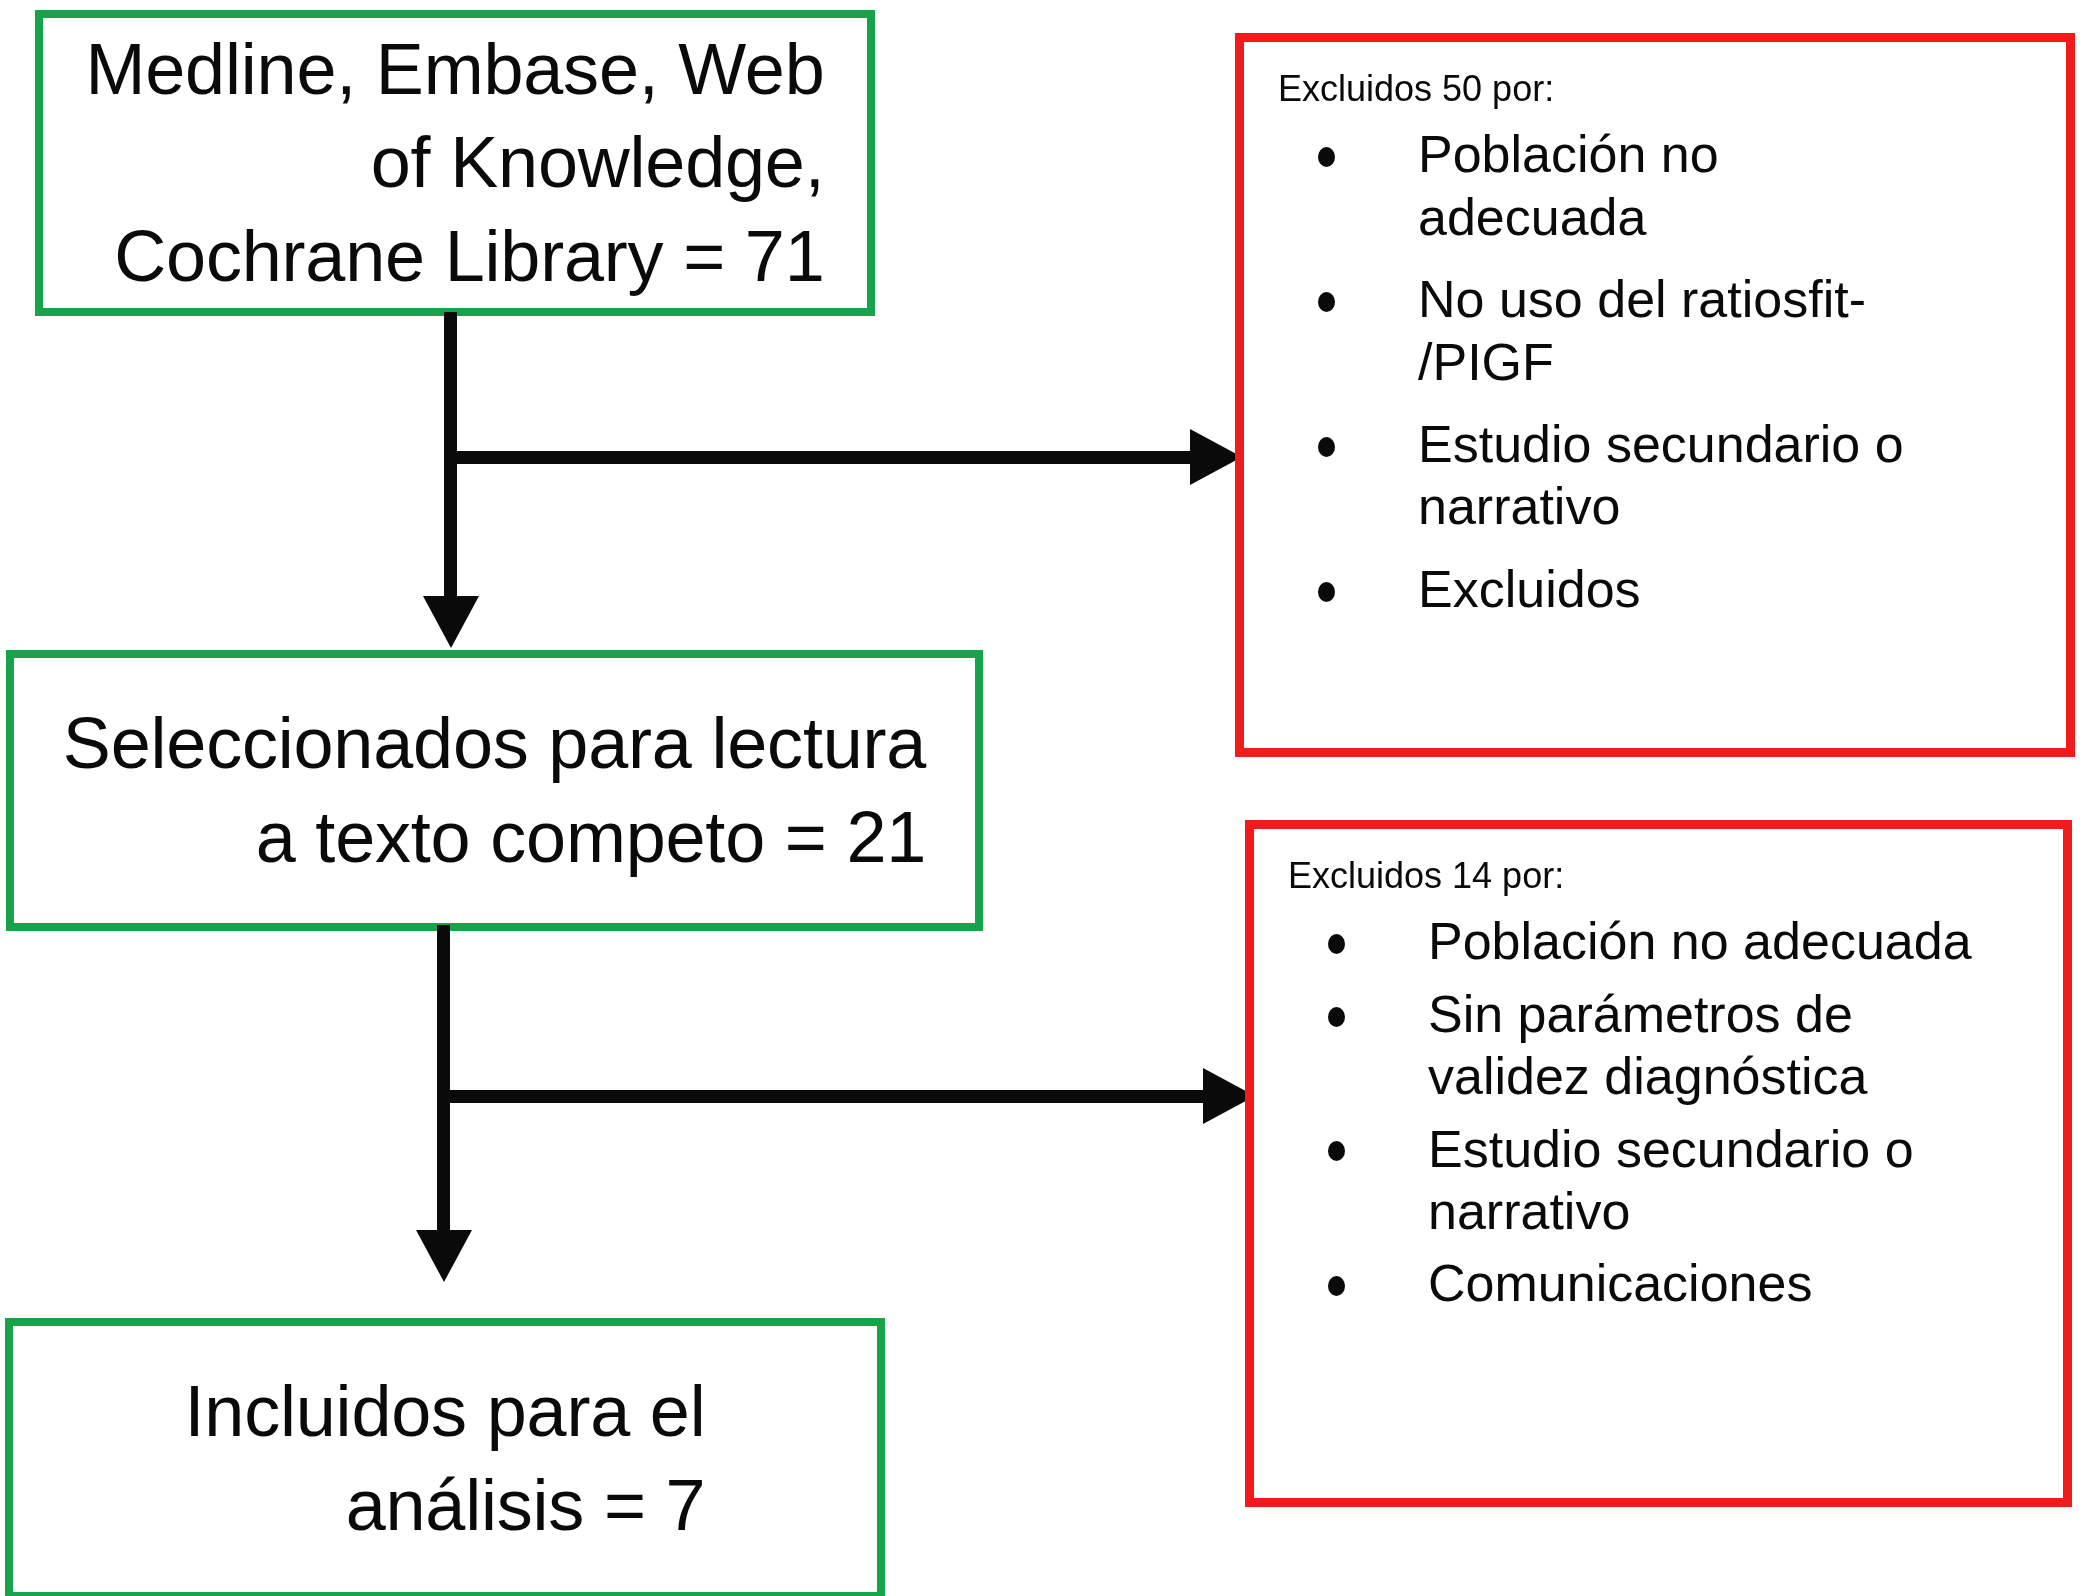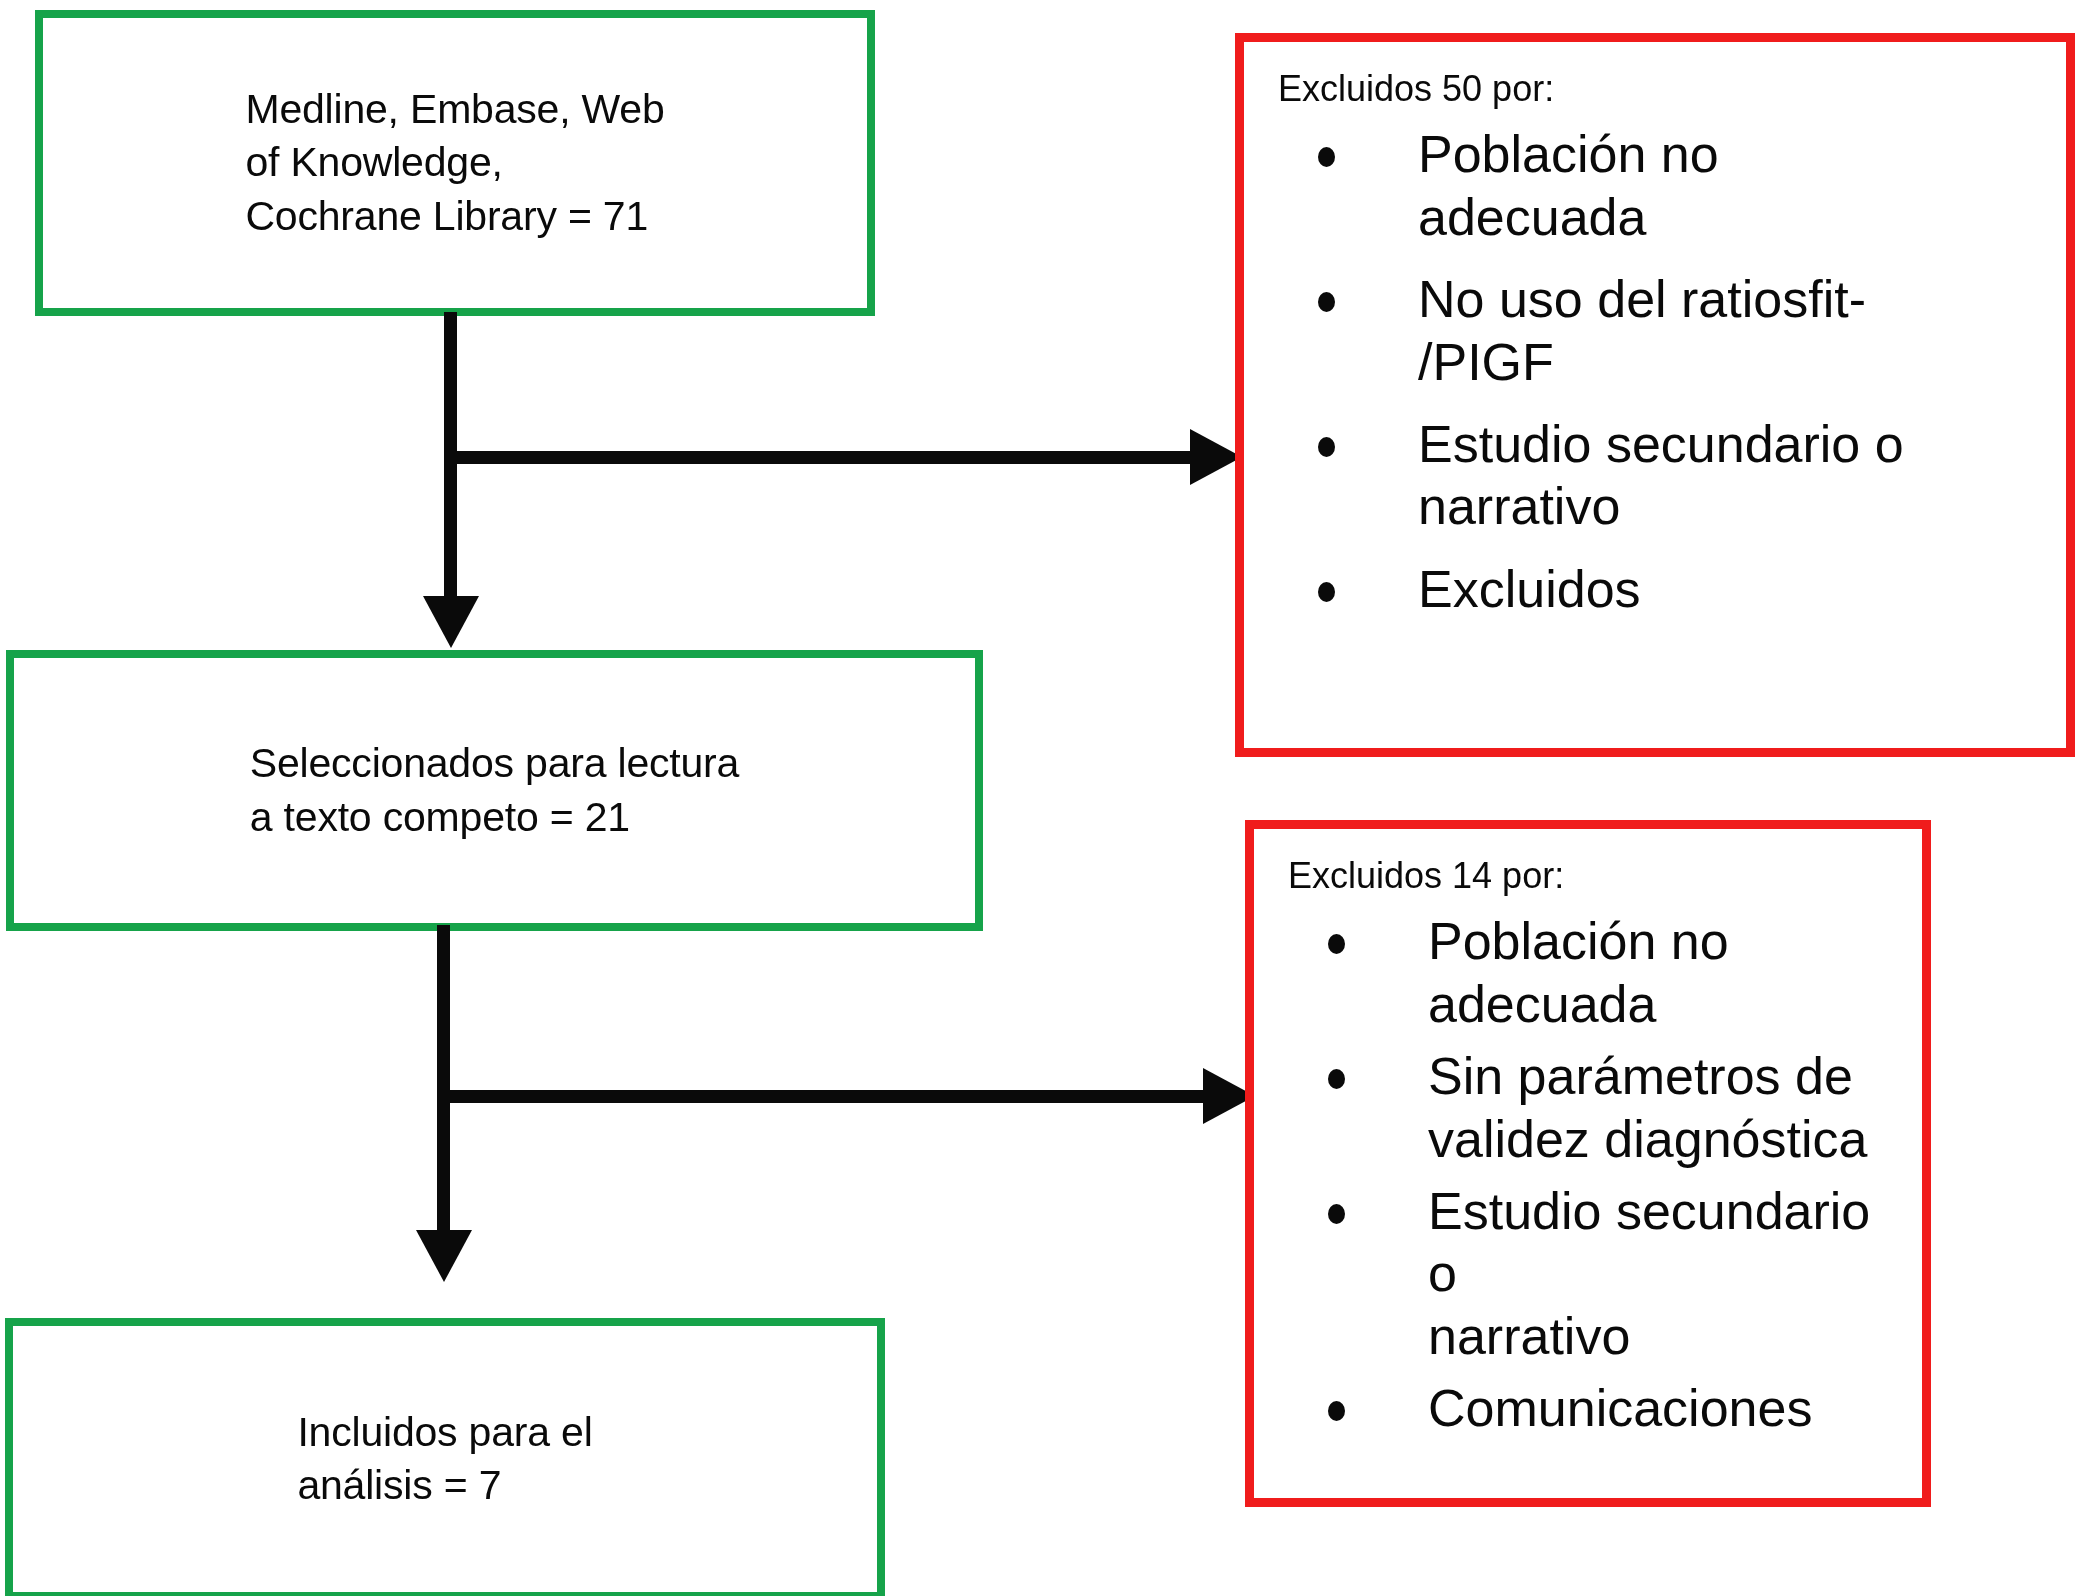--- a/index.html
+++ b/index.html
@@ -21,22 +21,22 @@
     position: absolute;
     box-sizing: border-box;
     background: #ffffff;
     display: flex;
     align-items: center;
     justify-content: center;
   }
   .node.green { border: 8px solid #16a34a; }
 
   .node-text {
-    text-align: left;
-    font-size: 41px;
+    text-align: right;
+    font-size: 72px;
     line-height: 1.30;
     color: #0a0a0a;
     letter-spacing: -0.2px;
     white-space: pre-line;
   }
 
   
   .excl {
     position: absolute;
     box-sizing: border-box;
@@ -155,21 +155,21 @@
         <span style="white-space: pre-line;">Estudio secundario o
 narrativo</span>
       </li>
       <li class="excl-item">
         <span class="bullet-dot"></span>
         <span style="white-space: pre-line;">Excluidos</span>
       </li>
     </ul>
   </div>
 
-  <div class="excl compact" style="left:1245px; top:820px; width:686px; height:687px;">
+  <div class="excl compact" style="left:1245px; top:820px; width:827px; height:687px;">
     <div class="excl-title">Excluidos 14 por:</div>
     <ul class="excl-list">
       <li class="excl-item">
         <span class="bullet-dot"></span>
         <span style="white-space: pre-line;">Población no adecuada</span>
       </li>
       <li class="excl-item">
         <span class="bullet-dot"></span>
         <span style="white-space: pre-line;">Sin parámetros de
 validez diagnóstica</span>

